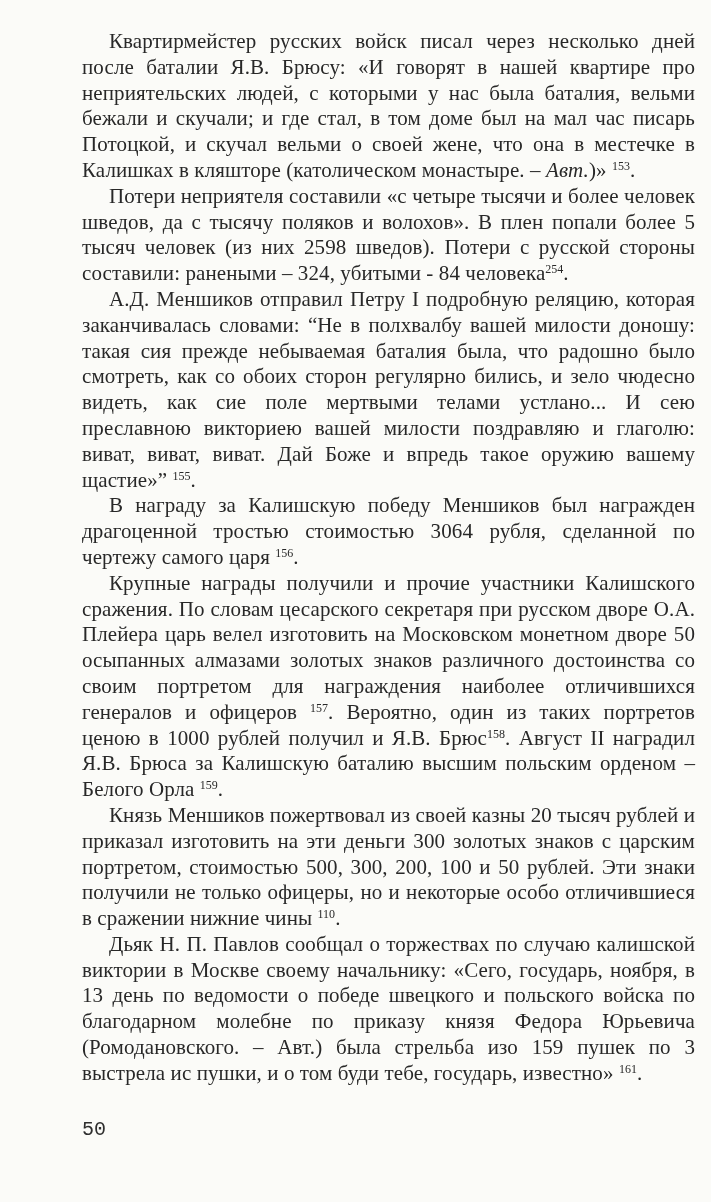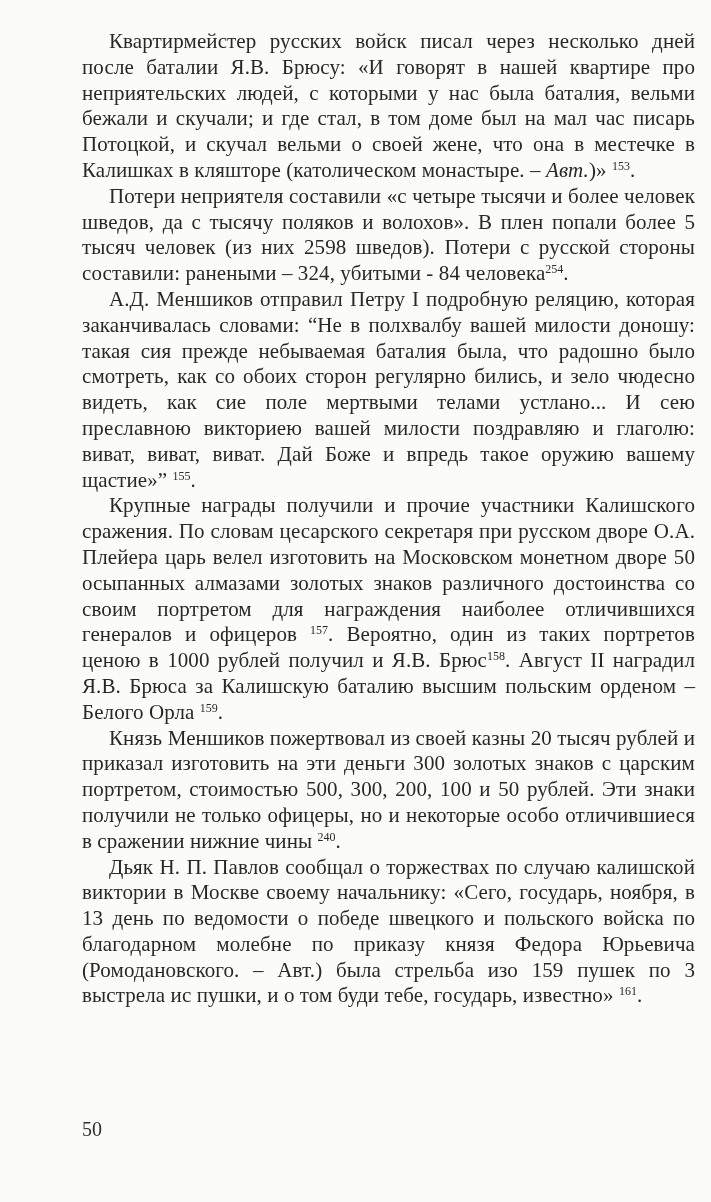--- a/index.html
+++ b/index.html
@@ -32,31 +32,32 @@
   .text-block sup {
     font-size: 12px;
     line-height: 0;
     vertical-align: 7px;
     letter-spacing: 0;
   }
   .page-number {
     position: absolute;
     left: 82px;
     top: 1118px;
-    font-family: Liberation Serif, serif;
+    font-family: Liberation Mono, monospace;
     font-size: 20px;
     color: #2e2e2e;
   }
 </style>
 </head>
 <body>
 
 <div class="page" style="background: rgb(251, 251, 248);">
   <div class="text-block" id="text-block" style="color: rgb(40, 40, 40);">
       <p><span>Квартирмейстер русских войск писал через несколько дней после баталии Я.В. Брюсу: «И говорят в нашей квартире про неприятельских людей, с которыми у нас была баталия, вельми бежали и скучали; и где стал, в том доме был на мал час писарь Потоцкой, и скучал вельми о своей жене, что она в местечке в Калишках в кляшторе (католическом монастыре. – </span><i>Авт.</i><span>)» </span><sup>153</sup><span>.</span></p>
       <p><span>Потери неприятеля составили «с четыре тысячи и более человек шведов, да с тысячу поляков и волохов». В плен попали более 5 тысяч человек (из них 2598 шведов). Потери с русской стороны составили: ранеными – 324, убитыми - 84 человека</span><sup>254</sup><span>.</span></p>
       <p><span>А.Д. Меншиков отправил Петру I подробную реляцию, которая заканчивалась словами: “Не в полхвалбу вашей милости доношу: такая сия прежде небываемая баталия была, что радошно было смотреть, как со обоих сторон регулярно бились, и зело чюдесно видеть, как сие поле мертвыми телами устлано... И сею преславною викториею вашей милости поздравляю и глаголю: виват, виват, виват. Дай Боже и впредь такое оружию вашему щастие»” </span><sup>155</sup><span>.</span></p>
+      <p><span>В награду за Калишскую победу Меншиков был награжден драгоценной тростью стоимостью 3064 рубля, сделанной по чертежу самого царя </span><sup>156</sup><span>.</span></p>
       <p><span>Крупные награды получили и прочие участники Калишского сражения. По словам цесарского секретаря при русском дворе О.А. Плейера царь велел изготовить на Московском монетном дворе 50 осыпанных алмазами золотых знаков различного достоинства со своим портретом для награждения наиболее отличившихся генералов и офицеров </span><sup>157</sup><span>. Вероятно, один из таких портретов ценою в 1000 рублей получил и Я.В. Брюс</span><sup>158</sup><span>. Август II наградил Я.В. Брюса за Калишскую баталию высшим польским орденом – Белого Орла </span><sup>159</sup><span>.</span></p>
-      <p><span>Князь Меншиков пожертвовал из своей казны 20 тысяч рублей и приказал изготовить на эти деньги 300 золотых знаков с царским портретом, стоимостью 500, 300, 200, 100 и 50 рублей. Эти знаки получили не только офицеры, но и некоторые особо отличившиеся в сражении нижние чины </span><sup>240</sup><span>.</span></p>
+      <p><span>Князь Меншиков пожертвовал из своей казны 20 тысяч рублей и приказал изготовить на эти деньги 300 золотых знаков с царским портретом, стоимостью 500, 300, 200, 100 и 50 рублей. Эти знаки получили не только офицеры, но и некоторые особо отличившиеся в сражении нижние чины </span><sup>110</sup><span>.</span></p>
       <p><span>Дьяк Н. П. Павлов сообщал о торжествах по случаю калишской виктории в Москве своему начальнику: «Сего, государь, ноября, в 13 день по ведомости о победе швецкого и польского войска по благодарном молебне по приказу князя Федора Юрьевича (Ромодановского. – Авт.) была стрельба изо 159 пушек по 3 выстрела ис пушки, и о том буди тебе, государь, известно» </span><sup>161</sup><span>.</span></p>
     </div>
   <div class="page-number">50</div>
 </div>
 
 </body></html>

